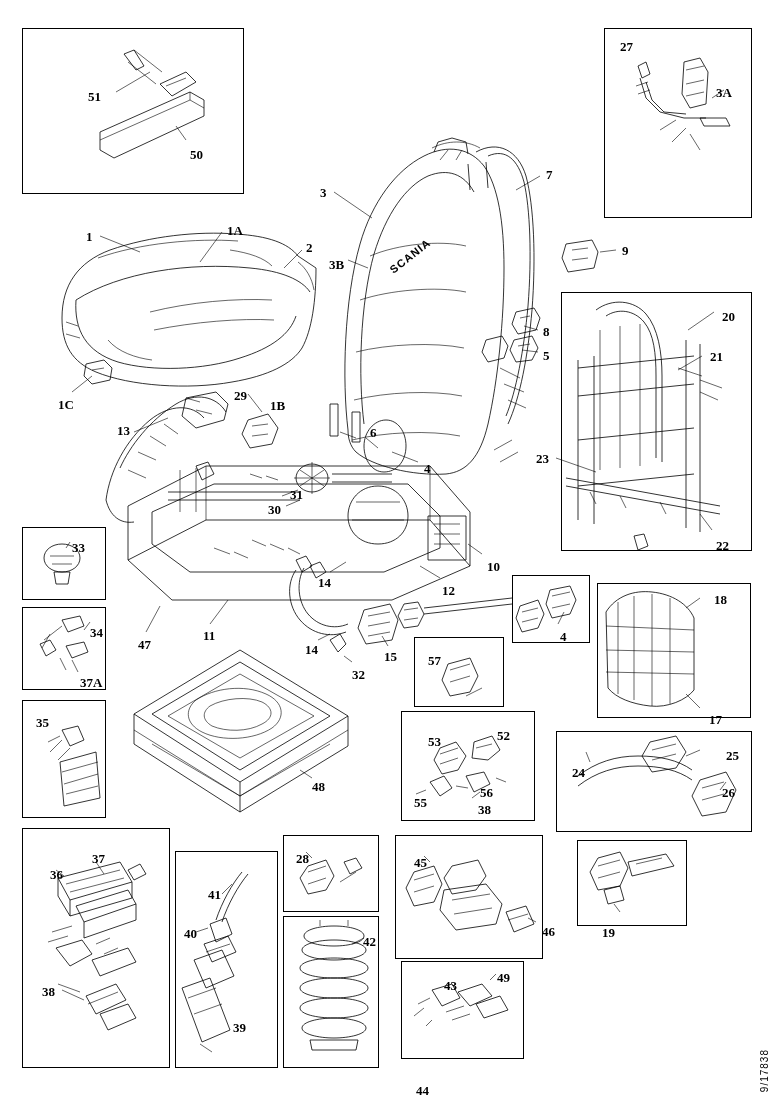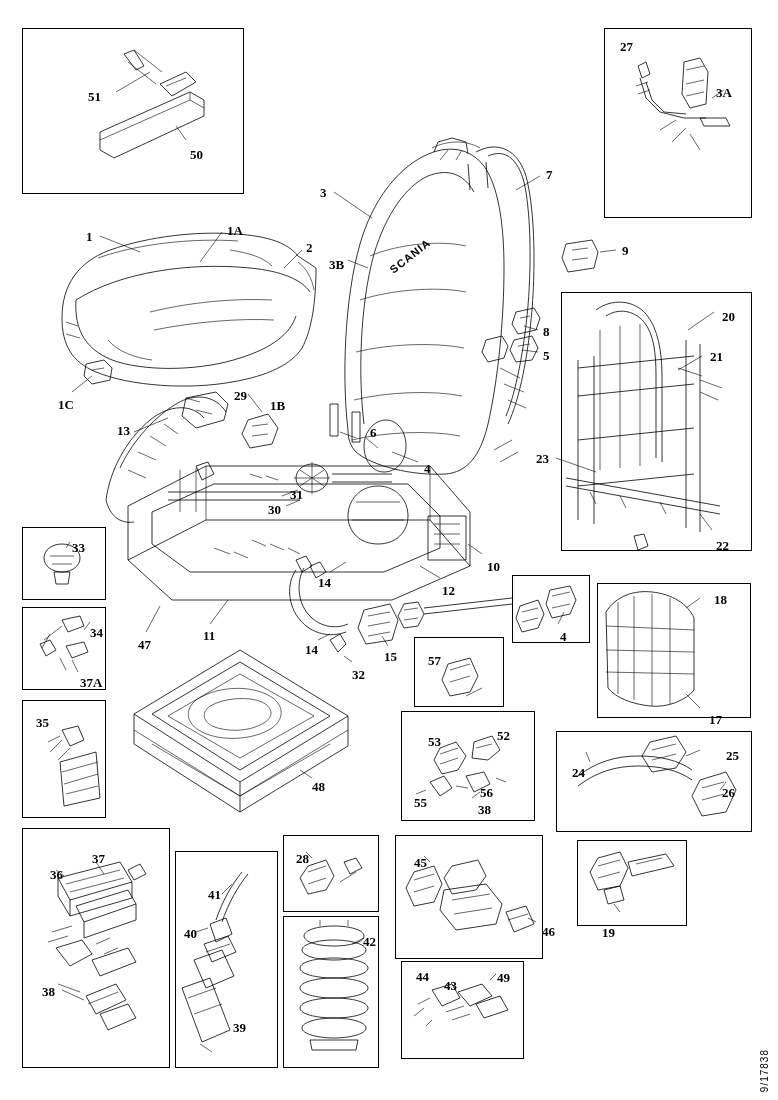--- a/index.html
+++ b/index.html
@@ -490,17 +490,17 @@
   <span class="callout" style="left:208px;top:888px;">41</span>
   <span class="callout" style="left:184px;top:927px;">40</span>
   <span class="callout" style="left:233px;top:1021px;">39</span>
   <span class="callout" style="left:296px;top:852px;">28</span>
   <span class="callout" style="left:363px;top:935px;">42</span>
   <span class="callout" style="left:414px;top:856px;">45</span>
   <span class="callout" style="left:542px;top:925px;">46</span>
   <span class="callout" style="left:602px;top:912px;margin-top:14px;">19</span>
   <span class="callout" style="left:444px;top:979px;">43</span>
   <span class="callout" style="left:497px;top:971px;">49</span>
-  <span class="callout" style="left:416px;top:970px;text-align:center;">44</span>
+  <span class="callout" style="left:416px;top:1084px;text-align:center;">44</span>
 
   <div class="corner-code">9/17838</div>
 
 </div>
 
 </body></html>

